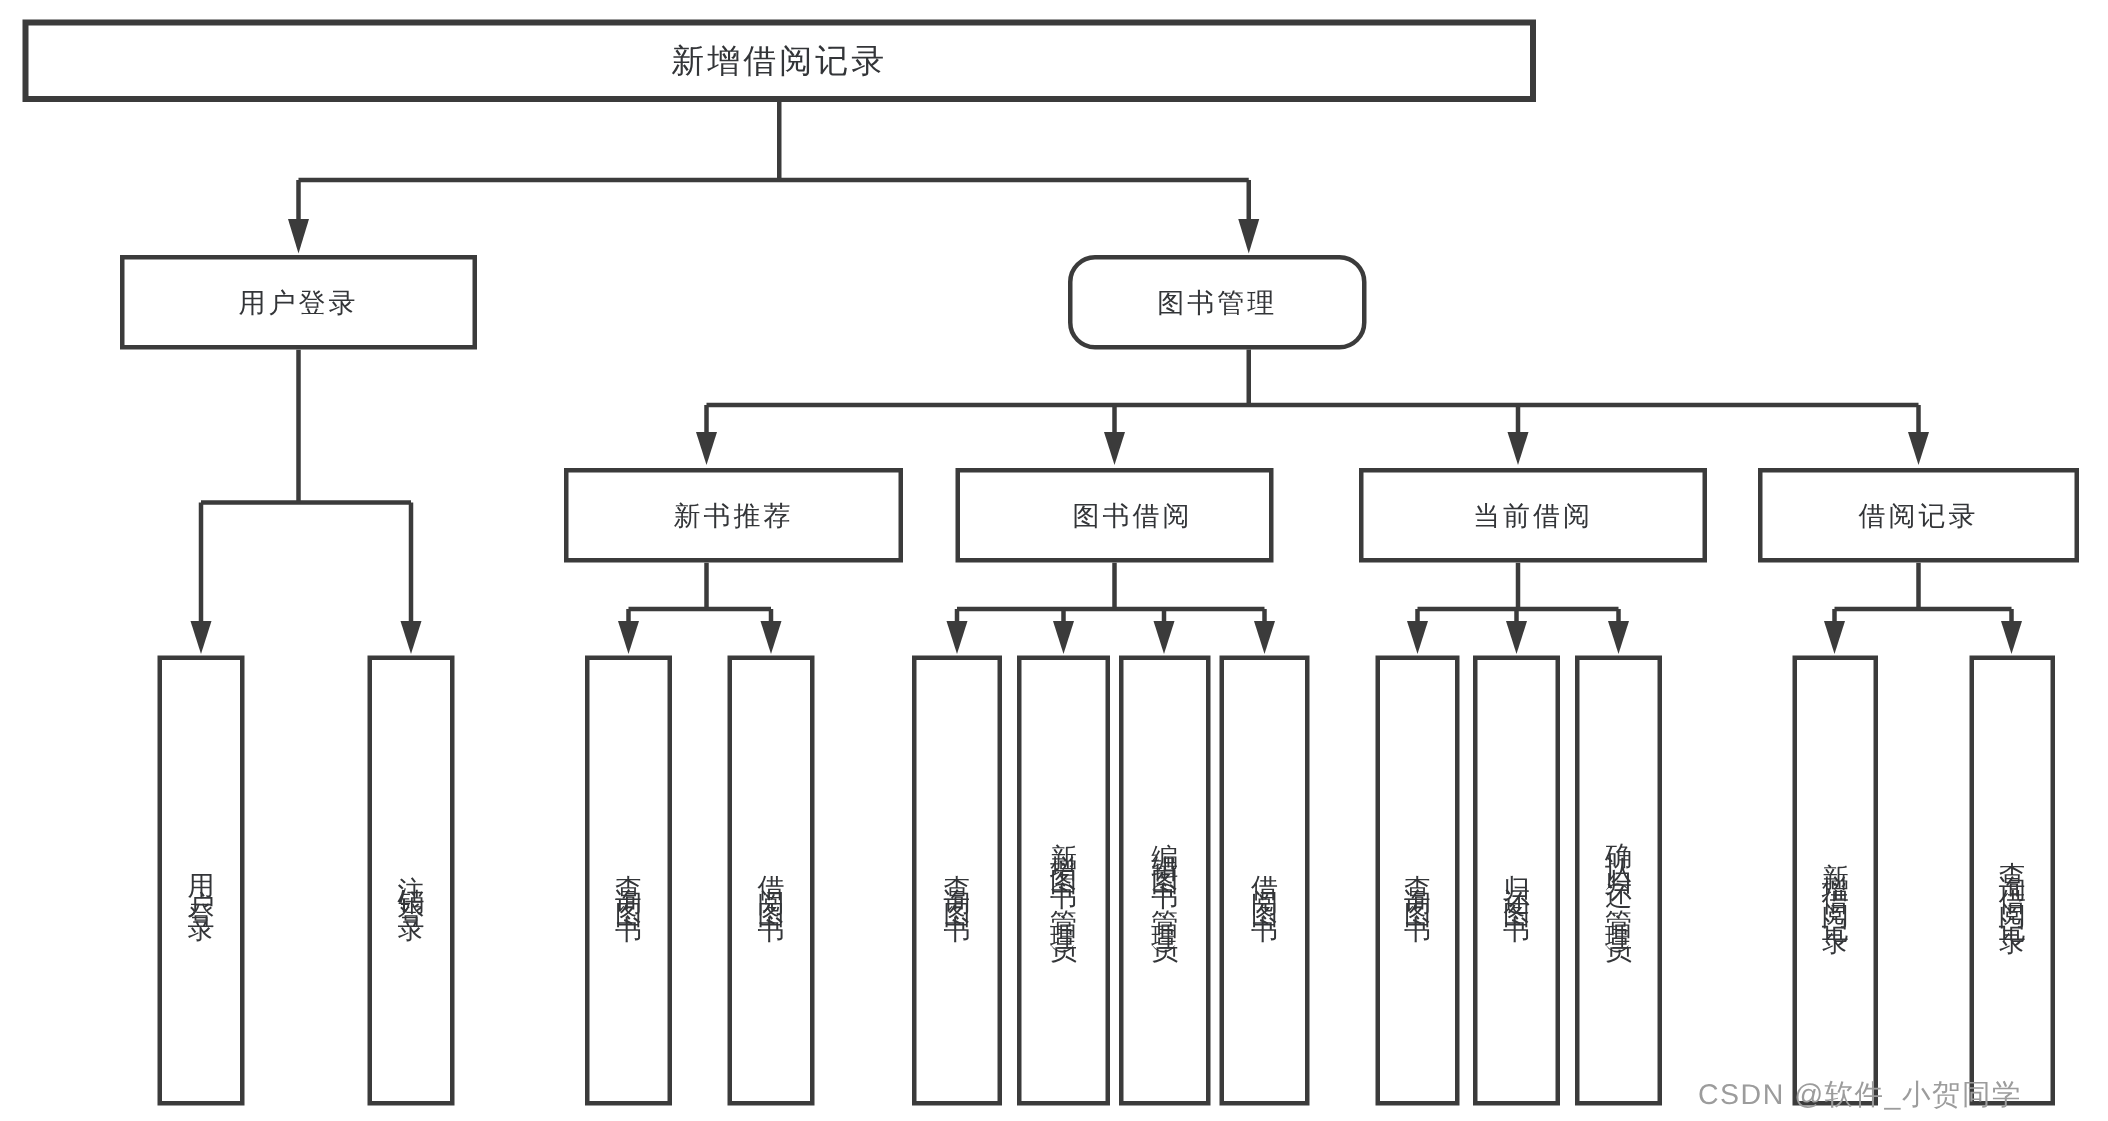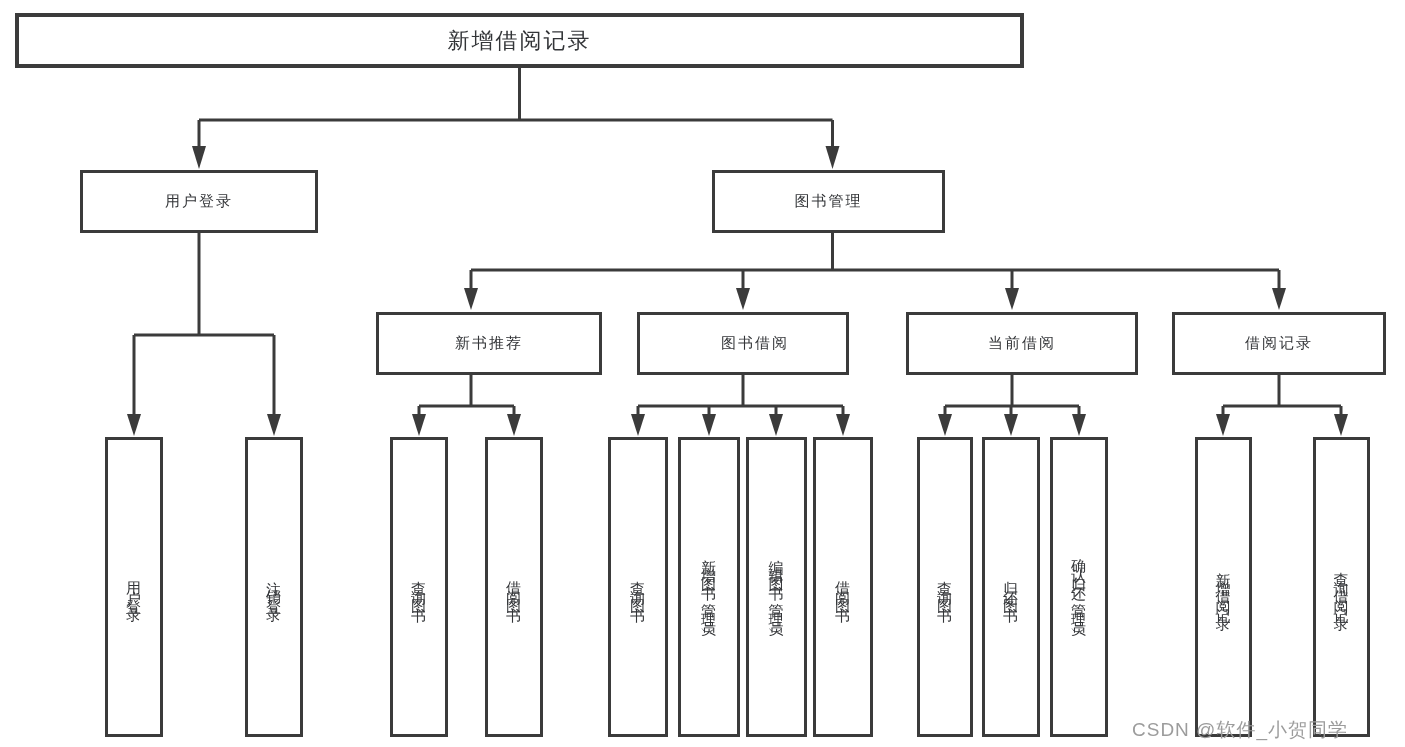--- a/index.html
+++ b/index.html
@@ -18,37 +18,37 @@
   }
   .box {
     position: absolute;
     box-sizing: border-box;
     background: #ffffff;
     border: 3px solid #3b3b3b;
     color: #333538;
     display: flex;
     align-items: center;
     justify-content: center;
-    font-size: 15px;
+    font-size: 18px;
     letter-spacing: 2px;
     white-space: nowrap;
   }
   .box.root { border-width: 4px; font-size: 22px; }
   .box.leaf {
     writing-mode: vertical-rl;
     text-orientation: mixed;
     letter-spacing: 9px;
     white-space: normal;
     line-height: 1.0;
   }
   
   #n-root   { left: 15px;  top: 13px;  width: 1009px; height: 55px; }
   
   #n-login  { left: 80px;  top: 170px; width: 238px;  height: 63px; }
-  #n-mgmt   { left: 712px; top: 170px; width: 233px;  height: 63px; }
+  #n-mgmt   { left: 712px; top: 170px; width: 199px;  height: 63px; border-radius: 18px; }
   
   #n-rec    { left: 362px;  top: 312px; width: 226px; height: 63px; margin-left: 14px; }
   #n-borrow { left: 637px;  top: 312px; width: 212px; height: 63px; padding-left: 24px; }
   #n-cur    { left: 906px;  top: 312px; width: 232px; height: 63px; }
   #n-record { left: 1172px; top: 312px; width: 214px; height: 63px; }
   
   .leaf { top: 437px; height: 300px; }
   #l-u1  { left: 105px;  width: 58px; }
   #l-u2  { left: 245px;  width: 58px; }
   #l-r1  { left: 390px;  width: 58px; }

